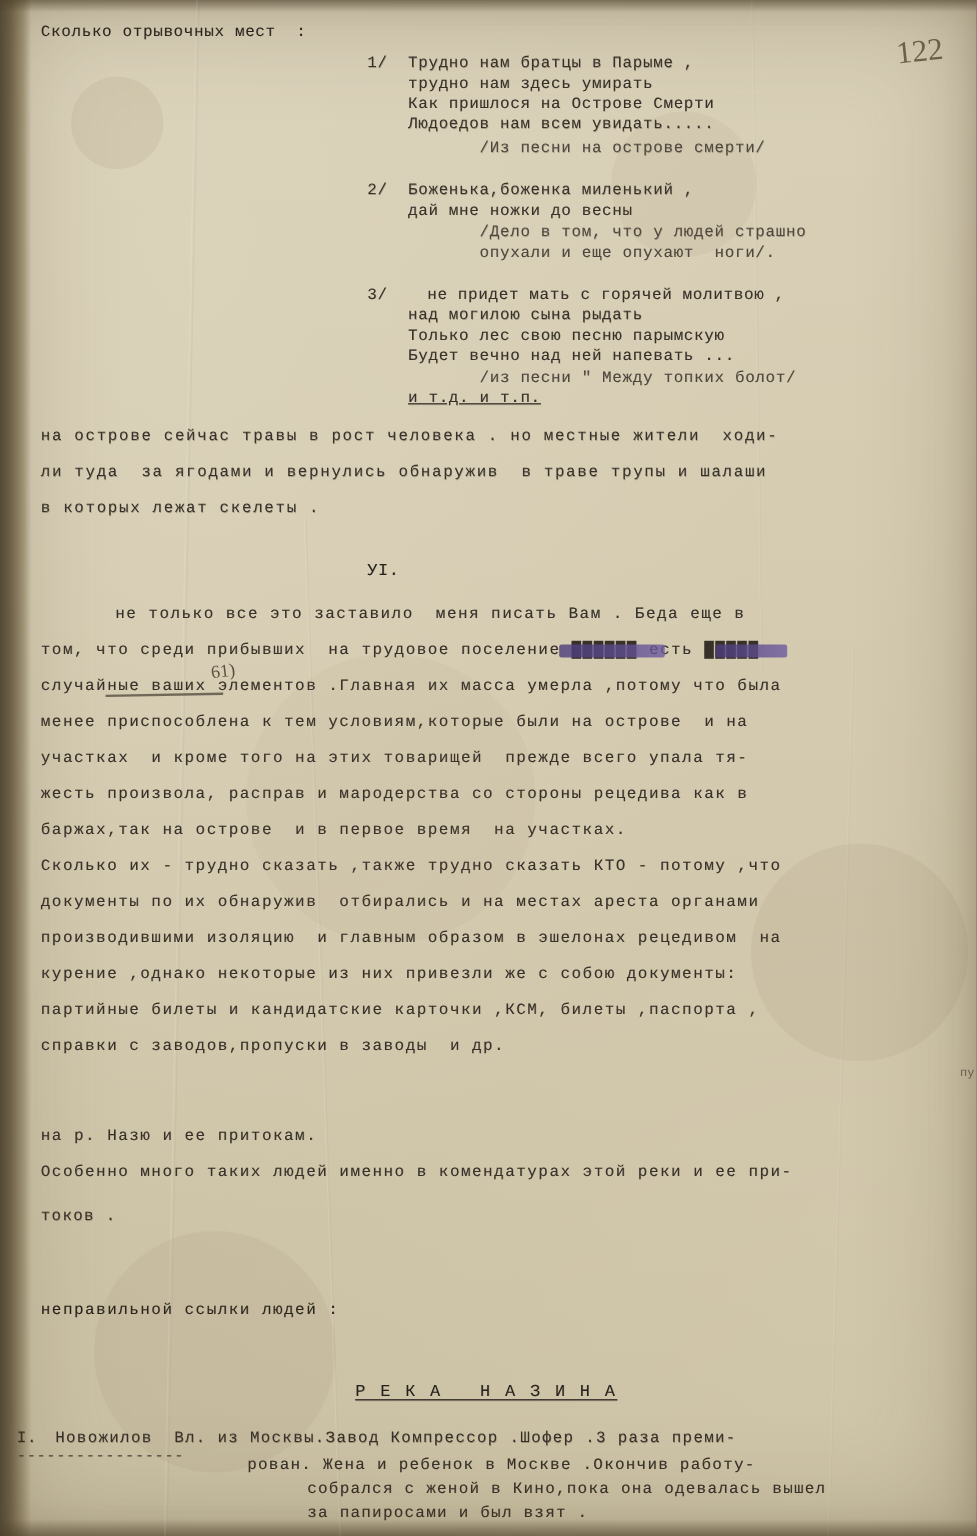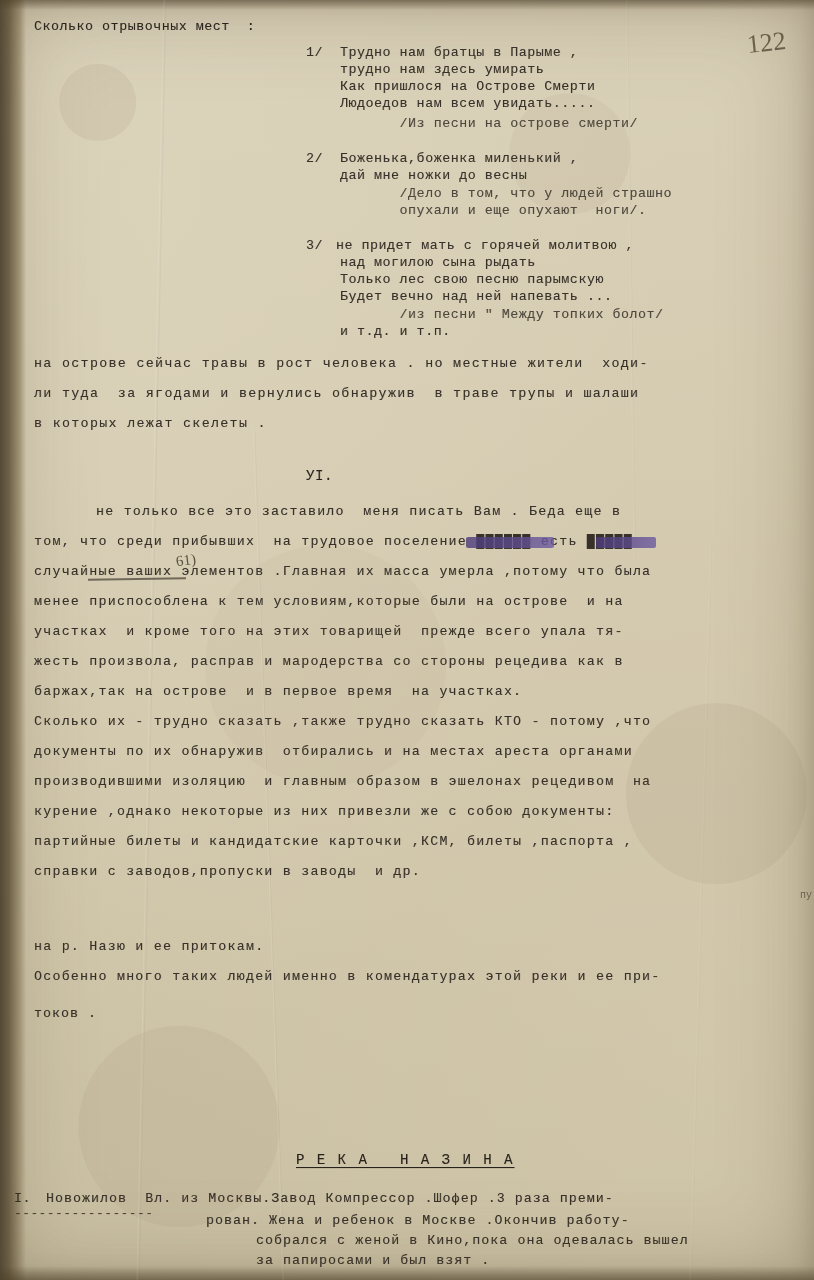--- a/index.html
+++ b/index.html
@@ -161,26 +161,26 @@
   <div class="typed" style="left:340px; top:95px;">Людоедов нам всем увидать.....</div>
   <div class="typed faded" style="left:340px; top:115px;">       /Из песни на острове смерти/</div>
 
   <div class="typed" style="left:306px; top:150px;">2/</div>
   <div class="typed" style="left:340px; top:150px;">Боженька,боженка миленький ,</div>
   <div class="typed" style="left:340px; top:167px;">дай мне ножки до весны</div>
   <div class="typed faded" style="left:340px; top:185px;">       /Дело в том, что у людей страшно</div>
   <div class="typed faded" style="left:340px; top:202px;">       опухали и еще опухают  ноги/.</div>
 
   <div class="typed" style="left:306px; top:237px;">3/</div>
-  <div class="typed" style="left:336px; top:237px;">не придет мать с горячей молитвою ,</div>
+  <div class="typed" style="left:356px; top:237px;">не придет мать с горячей молитвою ,</div>
   <div class="typed" style="left:340px; top:254px;">над могилою сына рыдать</div>
   <div class="typed" style="left:340px; top:271px;">Только лес свою песню парымскую</div>
   <div class="typed" style="left:340px; top:288px;">Будет вечно над ней напевать ...</div>
   <div class="typed faded" style="left:340px; top:306px;">       /из песни " Между топких болот/</div>
-  <div class="typed" style="left:340px; top:323px;">и т.д. и т.п.</div>
+  <div class="typed" style="left:340px; top:323px;text-decoration:underline;">и т.д. и т.п.</div>
 
   <div class="typed" style="left:34px; top:355px; letter-spacing:1.4px;">на острове сейчас травы в рост человека . но местные жители  ходи-</div>
   <div class="typed" style="left:34px; top:385px; letter-spacing:1.4px;">ли туда  за ягодами и вернулись обнаружив  в траве трупы и шалаши</div>
   <div class="typed" style="left:34px; top:415px; letter-spacing:1.4px;">в которых лежат скелеты .</div>
 
   <div class="typed strong" style="left:306px; top:468px; font-size:14px;">УI.</div>
 
   <div class="typed" style="left:96px; top:503px; letter-spacing:1.3px;">не только все это заставило  меня писать Вам . Беда еще в</div>
   <div class="typed" style="left:34px; top:533px; letter-spacing:1.3px;">том, что среди прибывших  на трудовое поселение ██████ есть █████</div>
   <div class="redaction" style="left:466px; top:537px; width:88px;"></div>
@@ -194,20 +194,21 @@
   <div class="typed" style="left:34px; top:683px; letter-spacing:1.3px;">баржах,так на острове  и в первое время  на участках.</div>
   <div class="typed" style="left:34px; top:713px; letter-spacing:1.3px;">Сколько их - трудно сказать ,также трудно сказать КТО - потому ,что</div>
   <div class="typed" style="left:34px; top:743px; letter-spacing:1.3px;">документы по их обнаружив  отбирались и на местах ареста органами</div>
   <div class="typed" style="left:34px; top:773px; letter-spacing:1.3px;">производившими изоляцию  и главным образом в эшелонах рецедивом  на</div>
   <div class="typed" style="left:34px; top:803px; letter-spacing:1.3px;">курение ,однако некоторые из них привезли же с собою документы:</div>
   <div class="typed" style="left:34px; top:833px; letter-spacing:1.3px;">партийные билеты и кандидатские карточки ,КСМ, билеты ,паспорта ,</div>
   <div class="typed" style="left:34px; top:863px; letter-spacing:1.3px;">справки с заводов,пропуски в заводы  и др.</div>
   <div class="typed" style="left:34px; top:938px; letter-spacing:1.3px;">на р. Назю и ее притокам.</div>
   <div class="typed" style="left:34px; top:968px; letter-spacing:1.3px;">Особенно много таких людей именно в комендатурах этой реки и ее при-</div>
   <div class="typed" style="left:34px; top:1005px; letter-spacing:1.1px;">токов .</div>
+  <div class="typed strong" style="left:34px; top:1083px; letter-spacing:1.3px;">неправильной ссылки людей :</div>
   <div class="typed strong" style="left:34px; top:1113px; letter-spacing:1.3px;"></div>
 
   <div class="typed strong heading-ul" style="left:296px; top:1152px; letter-spacing:2px; font-size:14px;">Р Е К А   Н А З И Н А</div>
 
   <div class="typed" style="left:14px; top:1190px;">I.</div>
   <div class="typed" style="left:46px; top:1190px; letter-spacing:1.1px;">Новожилов  Вл. из Москвы.Завод Компрессор .Шофер .3 раза преми-</div>
   <div class="dashline" style="left:14px; top:1206px;">-----------------</div>
   <div class="typed" style="left:206px; top:1212px; letter-spacing:1.1px;">рован. Жена и ребенок в Москве .Окончив работу-</div>
   <div class="typed" style="left:256px; top:1232px; letter-spacing:1.1px;">собрался с женой в Кино,пока она одевалась вышел</div>
   <div class="typed" style="left:256px; top:1252px; letter-spacing:1.1px;">за папиросами и был взят .</div>

